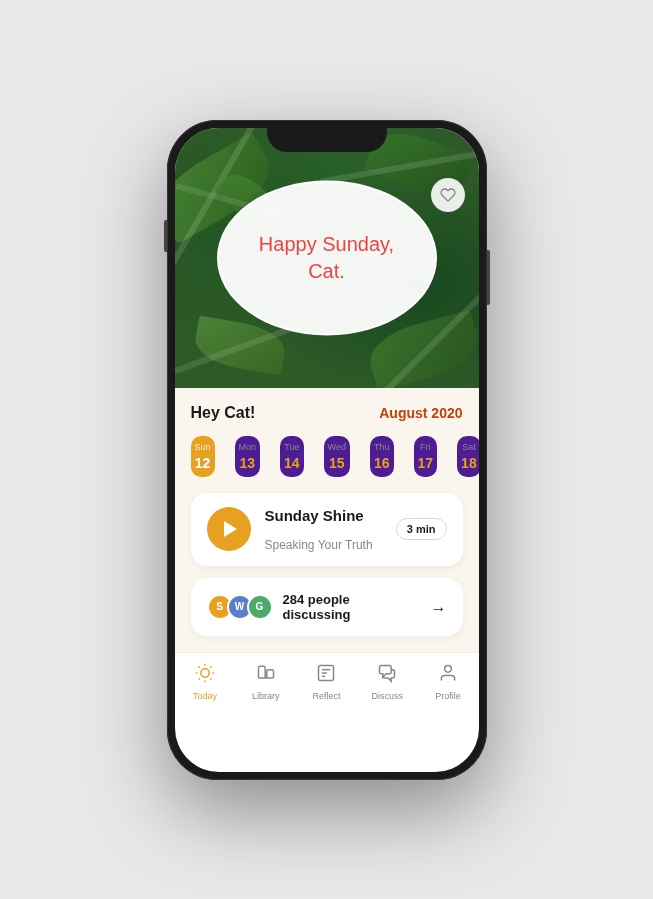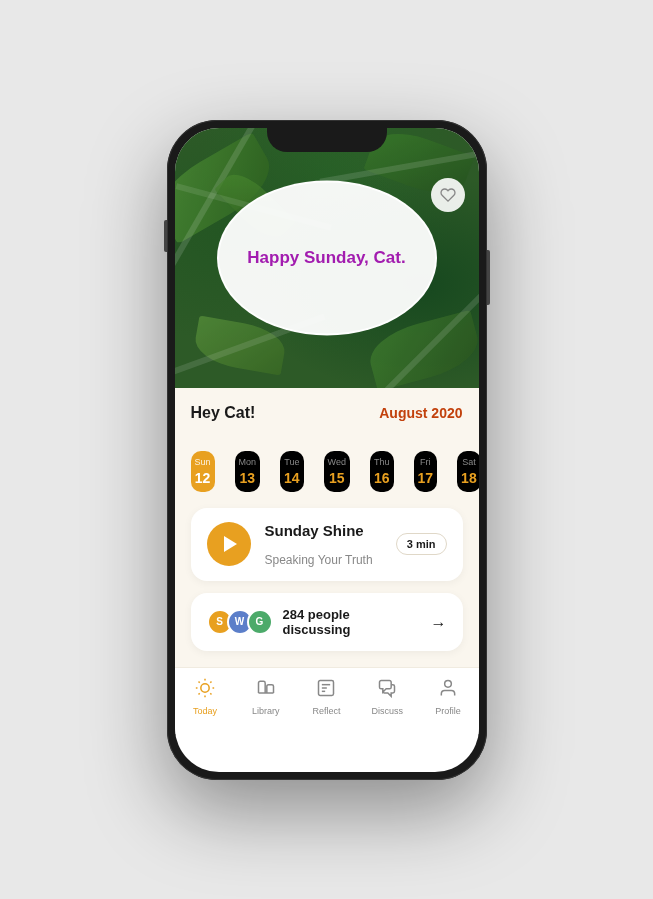--- a/index.html
+++ b/index.html
@@ -122,23 +122,23 @@
       border: 2.5px solid rgba(255,255,255,0.9);
       display: flex;
       align-items: center;
       justify-content: center;
       text-align: center;
       padding: 20px;
       z-index: 5;
     }
 
     .hero-text {
-      font-size: 17px;
-      font-weight: 700;
-      color: #a21caf;
+      font-size: 20px;
+      font-weight: 400;
+      color: #ef4444;
       line-height: 1.35;
     }
 
     .heart-btn {
       position: absolute;
       top: 50px;
       right: 14px;
       width: 34px;
       height: 34px;
       background: rgba(255,255,255,0.9);
@@ -155,21 +155,21 @@
       background: #faf6ee;
       flex: 1;
       padding: 16px 16px 0;
       overflow-y: auto;
     }
 
     .header-row {
       display: flex;
       justify-content: space-between;
       align-items: center;
-      margin-bottom: 29px;
+      margin-bottom: 14px;
       text-align: right;
     }
 
     .greeting {
       font-size: 16px;
       font-weight: 700;
       color: #1a1a1a;
     }
 
     .month-label {
@@ -180,21 +180,21 @@
 
     
     .calendar-row {
       display: flex;
       gap: 20px;
       margin-bottom: 16px;
     }
 
     .cal-day {
       flex: 1;
-      background: #000000;
+      background: #4c1d95;
       border-radius: 10px;
       padding: 6px 4px;
       text-align: center;
       cursor: pointer;
     }
 
     .cal-day.active {
       background: #e8a020;
     }
 

